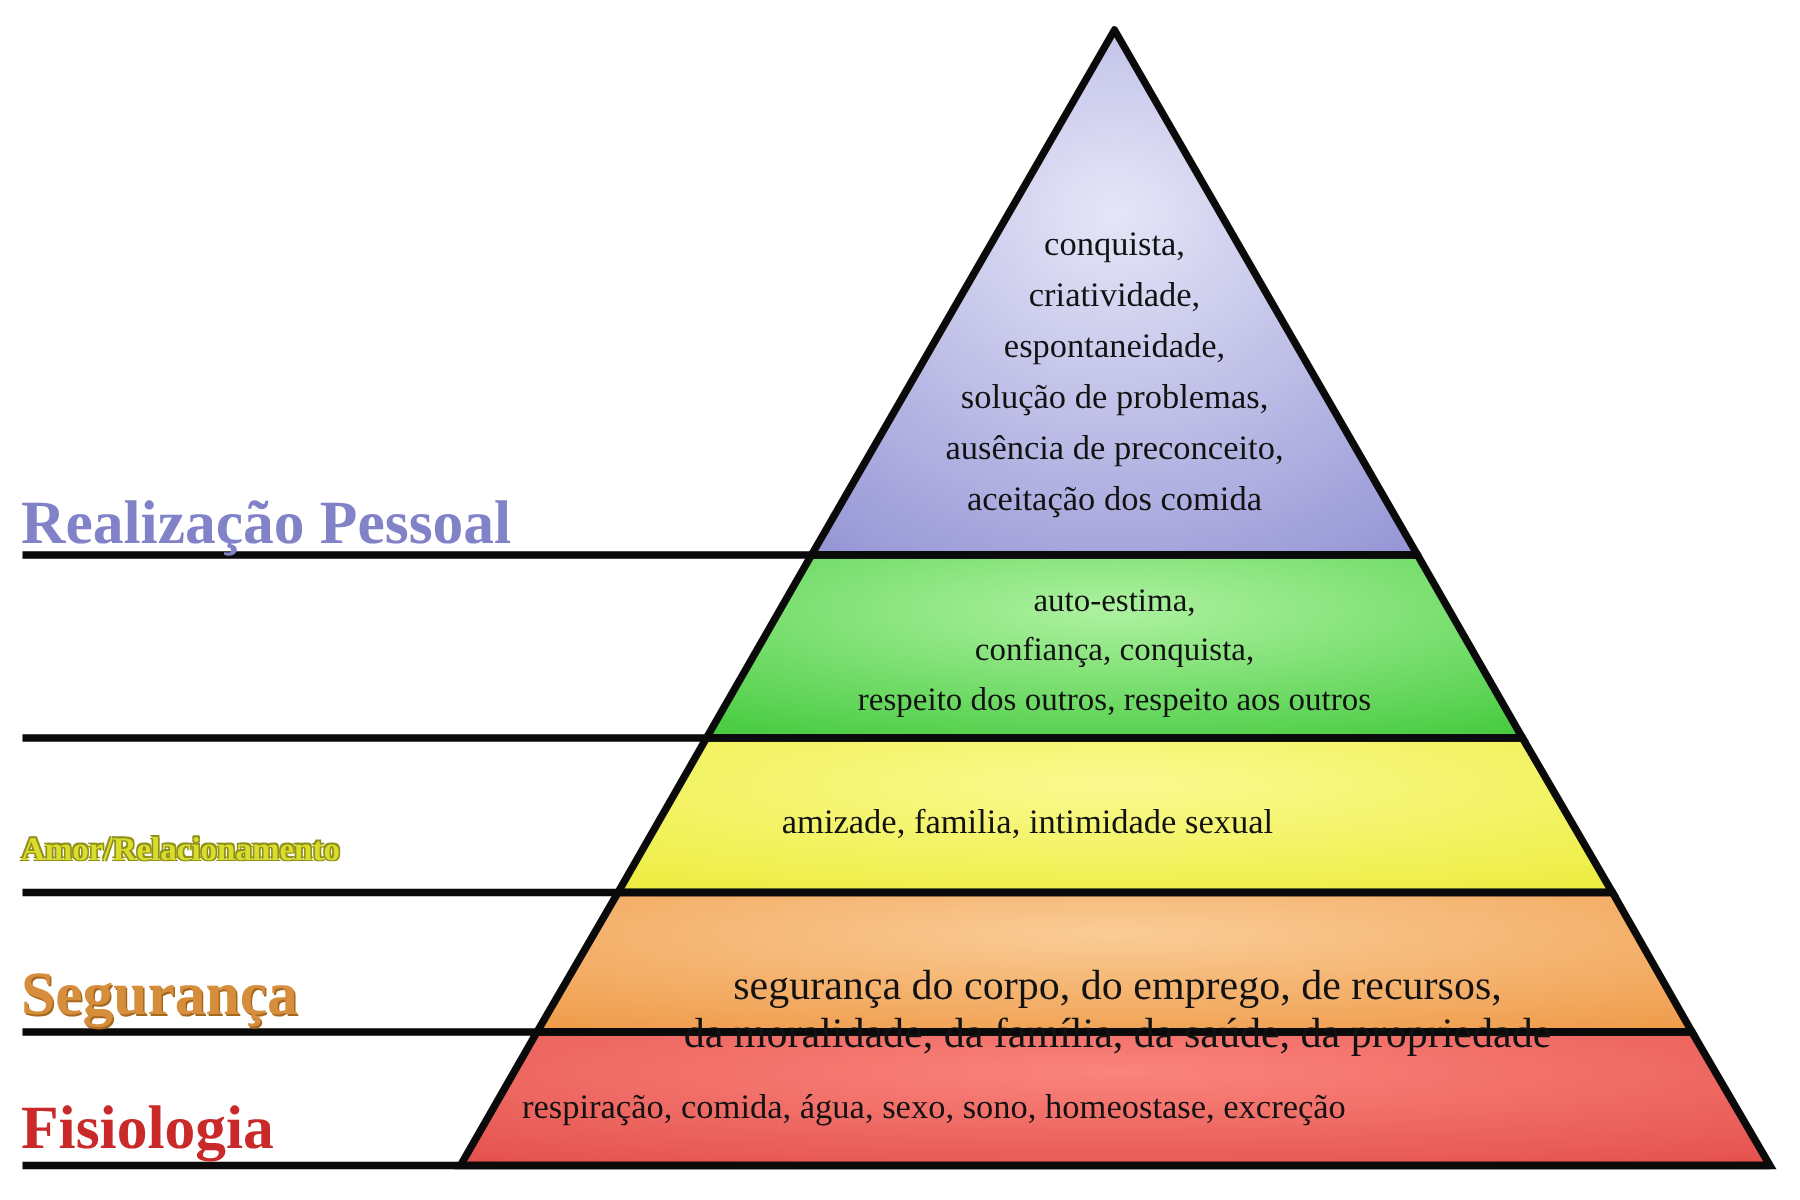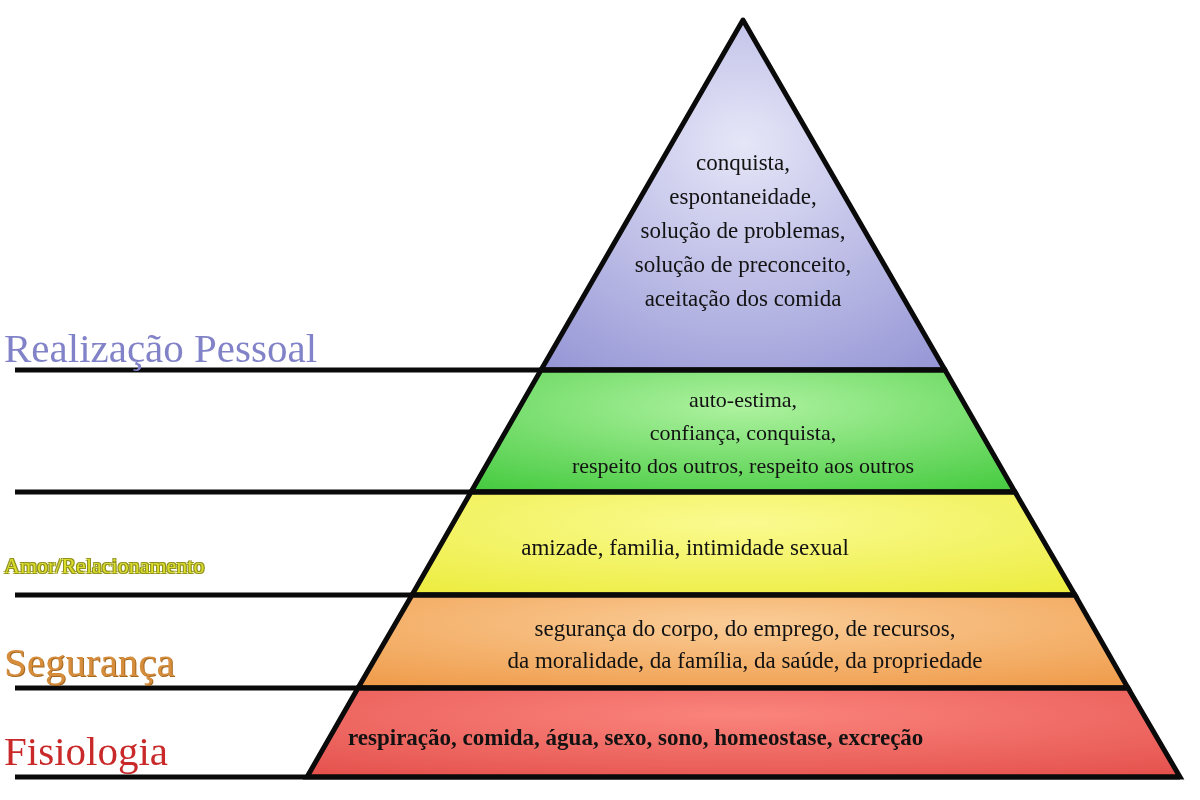--- a/index.html
+++ b/index.html
@@ -9,25 +9,25 @@
   }
   .stage svg{position:absolute;left:0;top:0;}
   .band-text{
     position:absolute;color:#121212;text-align:center;
     font-family:"Liberation Serif", serif;
   }
   .band-text div{white-space:nowrap;}
   .bt-realizacao{left:545px;top:146px;width:396px;font-size:23px;line-height:34px;}
   .bt-estima{left:493px;top:383px;width:500px;font-size:22px;line-height:33px;}
   .bt-amor{left:460px;top:532px;width:450px;font-size:23px;line-height:32px;}
-  .bt-seguranca{left:420px;top:613px;width:650px;font-size:23px;line-height:32px;}
-  .bt-fisiologia{left:330px;top:722px;width:700px;font-size:23px;line-height:32px;text-align:left;padding-left:18px;font-weight:bold;}
+  .bt-seguranca{left:420px;top:642px;width:650px;font-size:28px;line-height:32px;}
+  .bt-fisiologia{left:330px;top:722px;width:700px;font-size:23px;line-height:32px;text-align:left;padding-left:18px;}
   .level-label{
-    position:absolute;left:4px;white-space:nowrap;line-height:1.1;
-    font-family:"Liberation Serif", serif;font-weight:normal;
+    position:absolute;left:14px;white-space:nowrap;line-height:1.1;
+    font-family:"Liberation Serif", serif;font-weight:bold;
   }
   .ll-realizacao{top:326px;font-size:41px;color:#8282c8;}
   .ll-estima{top:445px;font-size:41px;color:#3fbf45;}
   .ll-amor{top:554px;font-size:22px;color:#dade2b;
     text-shadow:1px 1px 0 #90901c,-1px -1px 0 #90901c,1px -1px 0 #90901c,-1px 1px 0 #90901c;}
   .ll-seguranca{top:640px;font-size:41px;color:#d68d3c;text-shadow:1px 1px 0 #a5681f;}
   .ll-fisiologia{top:729px;font-size:41px;color:#c92929;}
 </style>
 </head>
 <body>
@@ -66,23 +66,24 @@
 
     <line x1="15" y1="370" x2="945" y2="370" stroke="#0a0a0a" stroke-width="5"></line>
     <line x1="15" y1="492" x2="1015" y2="492" stroke="#0a0a0a" stroke-width="5"></line>
     <line x1="15" y1="595" x2="1075" y2="595" stroke="#0a0a0a" stroke-width="5"></line>
     <line x1="15" y1="688" x2="1128" y2="688" stroke="#0a0a0a" stroke-width="5"></line>
     <line x1="15" y1="777" x2="1180" y2="777" stroke="#0a0a0a" stroke-width="5"></line>
   </svg>
 
   <div class="band-text bt-realizacao">
     <div>conquista,</div>
+    <div>criatividade,</div>
     <div>espontaneidade,</div>
     <div>solução de problemas,</div>
-    <div>solução de preconceito,</div>
+    <div>ausência de preconceito,</div>
     <div>aceitação dos comida</div>
   </div>
 
   <div class="band-text bt-estima">
     <div>auto-estima,</div>
     <div>confiança, conquista,</div>
     <div>respeito dos outros, respeito aos outros</div>
   </div>
 
   <div class="band-text bt-amor">

